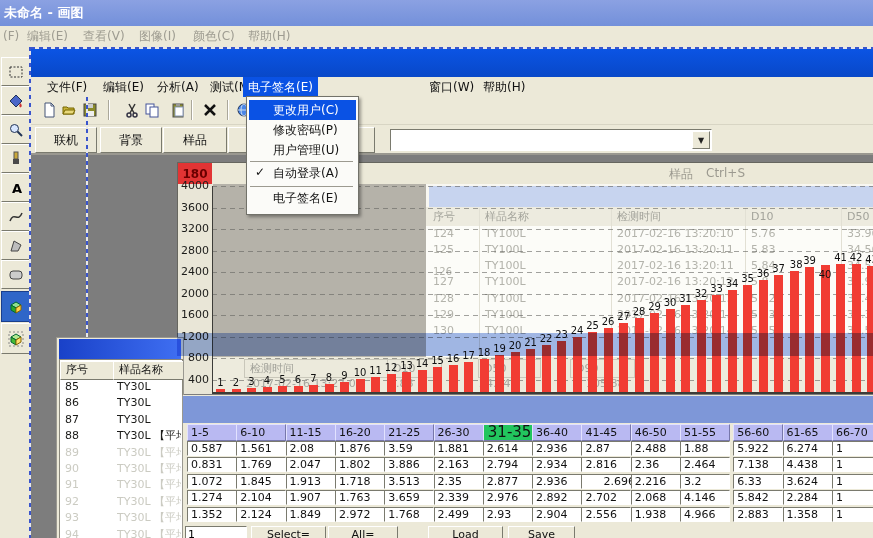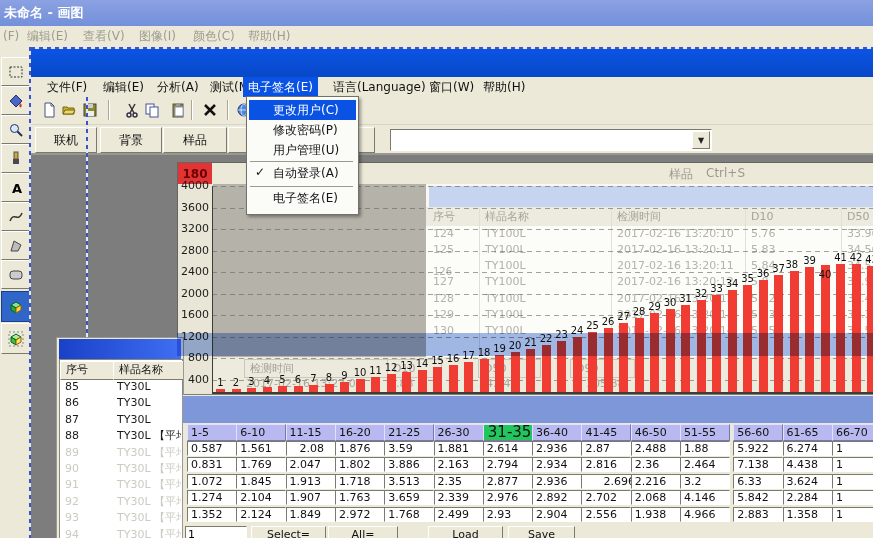--- a/index.html
+++ b/index.html
@@ -118,21 +118,20 @@
   <div class="abs dashH" style="left:31px;top:47px;width:842px;height:2px;"></div>
   <div class="abs dashV" style="left:29px;top:47px;width:2px;height:491px;"></div>
 
   <div class="abs" style="left:31px;top:49px;width:842px;height:28px;background:linear-gradient(180deg,#0b54e4,#0848c8);"></div>
   <div class="abs" id="appMenu" style="left:31px;top:77px;width:842px;height:20px;background:#ece9d8;">
       <div style="position: absolute; left: 11px; top: 0px; height: 20px; line-height: 20px; padding: 0px 5px; font-size: 12px; white-space: nowrap; color: rgb(17, 17, 17);">文件(F)</div>
       <div style="position: absolute; left: 67px; top: 0px; height: 20px; line-height: 20px; padding: 0px 5px; font-size: 12px; white-space: nowrap; color: rgb(17, 17, 17);">编辑(E)</div>
       <div style="position: absolute; left: 121px; top: 0px; height: 20px; line-height: 20px; padding: 0px 5px; font-size: 12px; white-space: nowrap; color: rgb(17, 17, 17);">分析(A)</div>
       <div style="position: absolute; left: 174px; top: 0px; height: 20px; line-height: 20px; padding: 0px 5px; font-size: 12px; white-space: nowrap; color: rgb(17, 17, 17);">测试(M)</div>
       <div style="position: absolute; left: 212px; top: 0px; height: 20px; line-height: 20px; padding: 0px 5px; font-size: 12px; white-space: nowrap; background: rgb(10, 82, 228); color: rgb(255, 255, 255);">电子签名(E)</div>
-      <div style="position: absolute; left: 297px; top: 0px; height: 20px; line-height: 20px; padding: 0px 5px; font-size: 12px; white-space: nowrap; color: rgb(17, 17, 17);">语言(Language)</div>
       <div style="position: absolute; left: 393px; top: 0px; height: 20px; line-height: 20px; padding: 0px 5px; font-size: 12px; white-space: nowrap; color: rgb(17, 17, 17);">窗口(W)</div>
       <div style="position: absolute; left: 447px; top: 0px; height: 20px; line-height: 20px; padding: 0px 5px; font-size: 12px; white-space: nowrap; color: rgb(17, 17, 17);">帮助(H)</div>
     </div>
   <div class="abs" id="appToolbar" style="left:31px;top:97px;width:842px;height:27px;background:#ece9d8;border-bottom:1px solid #d8d5c4;">
       <div class="ctr" style="position: absolute; left: 8px; top: 3px; width: 20px; height: 20px;">
         <div style="position: static;">
           <svg width="16" height="16" viewBox="0 0 16 16">
             <path d="M4 1 H10 L13 4 V15 H4 Z" fill="#fff" stroke="#445577"></path>
             <path d="M10 1 L10 4 L13 4" fill="none" stroke="#445577"></path>
           </svg>
@@ -368,21 +367,21 @@
       <div style="position: absolute; left: 530px; top: 120.075px; width: 17px; text-align: center; font-size: 10px; color: rgb(16, 16, 16);">33</div>
       <div style="position: absolute; left: 549.5px; top: 127.237px; width: 9px; height: 101.763px; background: rgb(241, 60, 51);"></div>
       <div style="position: absolute; left: 545.5px; top: 115.237px; width: 17px; text-align: center; font-size: 10px; color: rgb(16, 16, 16);">34</div>
       <div style="position: absolute; left: 565px; top: 121.862px; width: 9px; height: 107.138px; background: rgb(241, 60, 51);"></div>
       <div style="position: absolute; left: 561px; top: 109.862px; width: 17px; text-align: center; font-size: 10px; color: rgb(16, 16, 16);">35</div>
       <div style="position: absolute; left: 580.5px; top: 117.025px; width: 9px; height: 111.975px; background: rgb(241, 60, 51);"></div>
       <div style="position: absolute; left: 576.5px; top: 105.025px; width: 17px; text-align: center; font-size: 10px; color: rgb(16, 16, 16);">36</div>
       <div style="position: absolute; left: 596px; top: 112.188px; width: 9px; height: 116.812px; background: rgb(241, 60, 51);"></div>
       <div style="position: absolute; left: 592px; top: 100.188px; width: 17px; text-align: center; font-size: 10px; color: rgb(16, 16, 16);">37</div>
       <div style="position: absolute; left: 611.5px; top: 107.887px; width: 9px; height: 121.113px; background: rgb(241, 60, 51);"></div>
-      <div style="position: absolute; left: 607.5px; top: 95.8875px; width: 17px; text-align: left; font-size: 10px; color: rgb(16, 16, 16);">38</div>
+      <div style="position: absolute; left: 607.5px; top: 95.8875px; width: 17px; text-align: right; font-size: 10px; color: rgb(16, 16, 16);">38</div>
       <div style="position: absolute; left: 627px; top: 104.125px; width: 9px; height: 124.875px; background: rgb(241, 60, 51);"></div>
       <div style="position: absolute; left: 623px; top: 92.125px; width: 17px; text-align: center; font-size: 10px; color: rgb(16, 16, 16);">39</div>
       <div style="position: absolute; left: 642.5px; top: 101.975px; width: 9px; height: 127.025px; background: rgb(241, 60, 51);"></div>
       <div style="position: absolute; left: 638.5px; top: 89.975px; width: 17px; text-align: center; font-size: 10px; color: rgb(16, 16, 16); margin-top: 16px;">40</div>
       <div style="position: absolute; left: 658px; top: 100.9px; width: 9px; height: 128.1px; background: rgb(241, 60, 51);"></div>
       <div style="position: absolute; left: 654px; top: 88.9px; width: 17px; text-align: center; font-size: 10px; color: rgb(16, 16, 16);">41</div>
       <div style="position: absolute; left: 673.5px; top: 100.9px; width: 9px; height: 128.1px; background: rgb(241, 60, 51);"></div>
       <div style="position: absolute; left: 669.5px; top: 88.9px; width: 17px; text-align: center; font-size: 10px; color: rgb(16, 16, 16);">42</div>
       <div style="position: absolute; left: 689px; top: 103.05px; width: 9px; height: 125.95px; background: rgb(241, 60, 51);"></div>
       <div style="position: absolute; left: 685px; top: 91.05px; width: 17px; text-align: center; font-size: 10px; color: rgb(16, 16, 16);">43</div>
@@ -428,21 +427,21 @@
       <div class="ellip" style="position: absolute; left: 299.8px; top: 29px; width: 45px; height: 15px; line-height: 15px; padding-left: 4px; font-size: 15px; color: rgb(17, 17, 17); background: #22c55e; border-width: 1px; border-style: solid; border-image: initial; border-color: rgb(226, 226, 255) rgb(119, 119, 170) rgb(119, 119, 170) rgb(226, 226, 255);">31-35</div>
       <div class="ellip" style="position: absolute; left: 349.1px; top: 29px; width: 45px; height: 15px; line-height: 15px; padding-left: 3px; font-size: 11px; color: rgb(17, 17, 17); background: rgb(185, 185, 242); border-width: 1px; border-style: solid; border-image: initial; border-color: rgb(226, 226, 255) rgb(119, 119, 170) rgb(119, 119, 170) rgb(226, 226, 255);">36-40</div>
       <div class="ellip" style="position: absolute; left: 398.4px; top: 29px; width: 45px; height: 15px; line-height: 15px; padding-left: 3px; font-size: 11px; color: rgb(17, 17, 17); background: rgb(185, 185, 242); border-width: 1px; border-style: solid; border-image: initial; border-color: rgb(226, 226, 255) rgb(119, 119, 170) rgb(119, 119, 170) rgb(226, 226, 255);">41-45</div>
       <div class="ellip" style="position: absolute; left: 447.7px; top: 29px; width: 45px; height: 15px; line-height: 15px; padding-left: 3px; font-size: 11px; color: rgb(17, 17, 17); background: rgb(185, 185, 242); border-width: 1px; border-style: solid; border-image: initial; border-color: rgb(226, 226, 255) rgb(119, 119, 170) rgb(119, 119, 170) rgb(226, 226, 255);">46-50</div>
       <div class="ellip" style="position: absolute; left: 497px; top: 29px; width: 45px; height: 15px; line-height: 15px; padding-left: 3px; font-size: 11px; color: rgb(17, 17, 17); background: rgb(185, 185, 242); border-width: 1px; border-style: solid; border-image: initial; border-color: rgb(226, 226, 255) rgb(119, 119, 170) rgb(119, 119, 170) rgb(226, 226, 255);">51-55</div>
       <div class="ellip" style="position: absolute; left: 550.3px; top: 29px; width: 45px; height: 15px; line-height: 15px; padding-left: 3px; font-size: 11px; color: rgb(17, 17, 17); background: rgb(185, 185, 242); border-width: 1px; border-style: solid; border-image: initial; border-color: rgb(226, 226, 255) rgb(119, 119, 170) rgb(119, 119, 170) rgb(226, 226, 255);">56-60</div>
       <div class="ellip" style="position: absolute; left: 599.6px; top: 29px; width: 45px; height: 15px; line-height: 15px; padding-left: 3px; font-size: 11px; color: rgb(17, 17, 17); background: rgb(185, 185, 242); border-width: 1px; border-style: solid; border-image: initial; border-color: rgb(226, 226, 255) rgb(119, 119, 170) rgb(119, 119, 170) rgb(226, 226, 255);">61-65</div>
       <div class="ellip" style="position: absolute; left: 648.9px; top: 29px; width: 45px; height: 15px; line-height: 15px; padding-left: 3px; font-size: 11px; color: rgb(17, 17, 17); background: rgb(185, 185, 242); border-width: 1px; border-style: solid; border-image: initial; border-color: rgb(226, 226, 255) rgb(119, 119, 170) rgb(119, 119, 170) rgb(226, 226, 255);">66-70</div>
       <div class="sunkenW ellip" style="position: absolute; left: 4px; top: 46px; width: 45px; height: 13px; line-height: 13px; padding-left: 3px; font-size: 11px; color: rgb(17, 17, 17);">0.587</div>
       <div class="sunkenW ellip" style="position: absolute; left: 53.3px; top: 46px; width: 45px; height: 13px; line-height: 13px; padding-left: 3px; font-size: 11px; color: rgb(17, 17, 17);">1.561</div>
-      <div class="sunkenW ellip" style="position: absolute; left: 102.6px; top: 46px; width: 45px; height: 13px; line-height: 13px; padding-left: 13px; font-size: 11px; color: rgb(17, 17, 17);">2.08</div>
+      <div class="sunkenW ellip" style="position: absolute; left: 102.6px; top: 46px; width: 45px; height: 13px; line-height: 13px; padding-left: 3px; font-size: 11px; color: rgb(17, 17, 17);">2.08</div>
       <div class="sunkenW ellip" style="position: absolute; left: 151.9px; top: 46px; width: 45px; height: 13px; line-height: 13px; padding-left: 3px; font-size: 11px; color: rgb(17, 17, 17);">1.876</div>
       <div class="sunkenW ellip" style="position: absolute; left: 201.2px; top: 46px; width: 45px; height: 13px; line-height: 13px; padding-left: 3px; font-size: 11px; color: rgb(17, 17, 17);">3.59</div>
       <div class="sunkenW ellip" style="position: absolute; left: 250.5px; top: 46px; width: 45px; height: 13px; line-height: 13px; padding-left: 3px; font-size: 11px; color: rgb(17, 17, 17);">1.881</div>
       <div class="sunkenW ellip" style="position: absolute; left: 299.8px; top: 46px; width: 45px; height: 13px; line-height: 13px; padding-left: 3px; font-size: 11px; color: rgb(17, 17, 17);">2.614</div>
       <div class="sunkenW ellip" style="position: absolute; left: 349.1px; top: 46px; width: 45px; height: 13px; line-height: 13px; padding-left: 3px; font-size: 11px; color: rgb(17, 17, 17);">2.936</div>
       <div class="sunkenW ellip" style="position: absolute; left: 398.4px; top: 46px; width: 45px; height: 13px; line-height: 13px; padding-left: 3px; font-size: 11px; color: rgb(17, 17, 17);">2.87</div>
       <div class="sunkenW ellip" style="position: absolute; left: 447.7px; top: 46px; width: 45px; height: 13px; line-height: 13px; padding-left: 3px; font-size: 11px; color: rgb(17, 17, 17);">2.488</div>
       <div class="sunkenW ellip" style="position: absolute; left: 497px; top: 46px; width: 45px; height: 13px; line-height: 13px; padding-left: 3px; font-size: 11px; color: rgb(17, 17, 17);">1.88</div>
       <div class="sunkenW ellip" style="position: absolute; left: 550.3px; top: 46px; width: 45px; height: 13px; line-height: 13px; padding-left: 3px; font-size: 11px; color: rgb(17, 17, 17);">5.922</div>
       <div class="sunkenW ellip" style="position: absolute; left: 599.6px; top: 46px; width: 45px; height: 13px; line-height: 13px; padding-left: 3px; font-size: 11px; color: rgb(17, 17, 17);">6.274</div>

